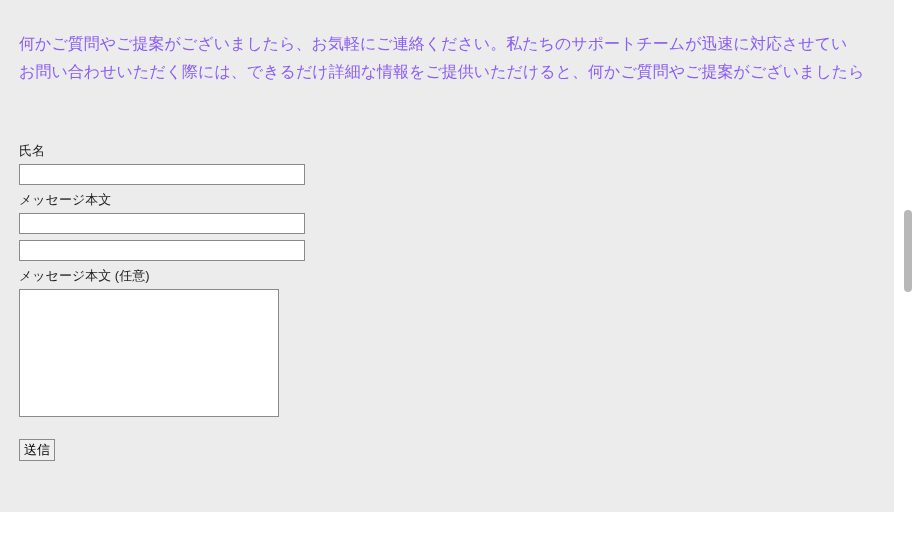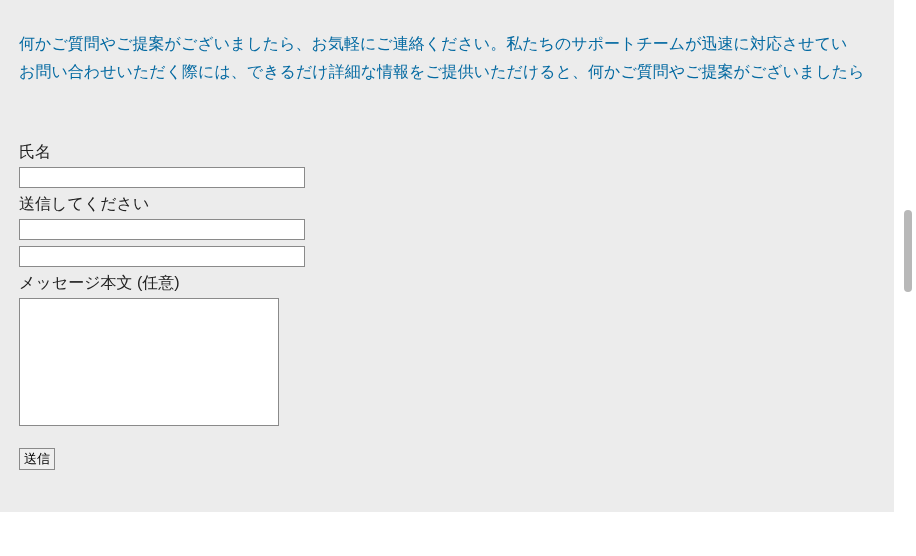--- a/index.html
+++ b/index.html
@@ -21,32 +21,32 @@
       background: #ececec;
       width: 894px;
       height: 512px;
       padding-top: 30px;
       padding-left: 19px;
       padding-right: 0;
     }
     .intro {
       line-height: 1.75;
       margin-bottom: 56px;
-      color: #0369a1;
+      color: #8b5cf6;
       white-space: nowrap;
       overflow: hidden;
     }
     .intro-line {
       display: block;
     }
     .field-block {
       margin-bottom: 6px;
     }
     .field-label {
-      font-size: 16px;
+      font-size: 13px;
       color: #222;
       display: block;
       margin-bottom: 4px;
     }
     .text-input {
       width: 286px;
       height: 21px;
       border: 1px solid #8a8a8a;
       background: #fff;
       font-family: inherit;
@@ -124,21 +124,21 @@
     <span class="intro-line">何かご質問やご提案がございましたら、お気軽にご連絡ください。私たちのサポートチームが迅速に対応させてい</span>
     <span class="intro-line">お問い合わせいただく際には、できるだけ詳細な情報をご提供いただけると、何かご質問やご提案がございましたら</span>
   </div>
 
   <div class="field-block">
     <label class="field-label">氏名</label>
     <input type="text" class="text-input" value="" style="">
   </div>
 
   <div class="field-block">
-    <label class="field-label">送信してください</label>
+    <label class="field-label">メッセージ本文</label>
     <input type="text" class="text-input" value="" style="">
   </div>
 
   <div class="field-block">
     <input type="text" class="text-input" value="" style="">
   </div>
 
   <div class="field-block">
     <label class="field-label">メッセージ本文 (任意)</label>
     <textarea class="textarea-input" style=""></textarea>

